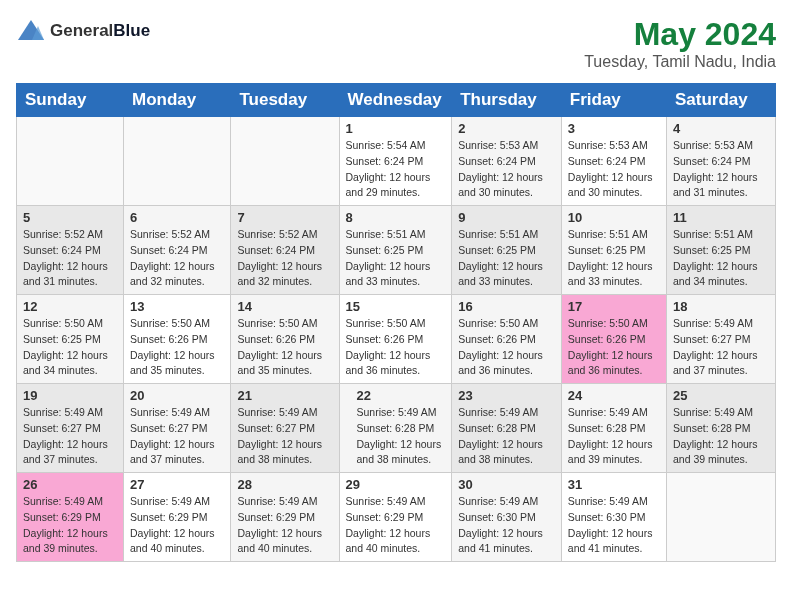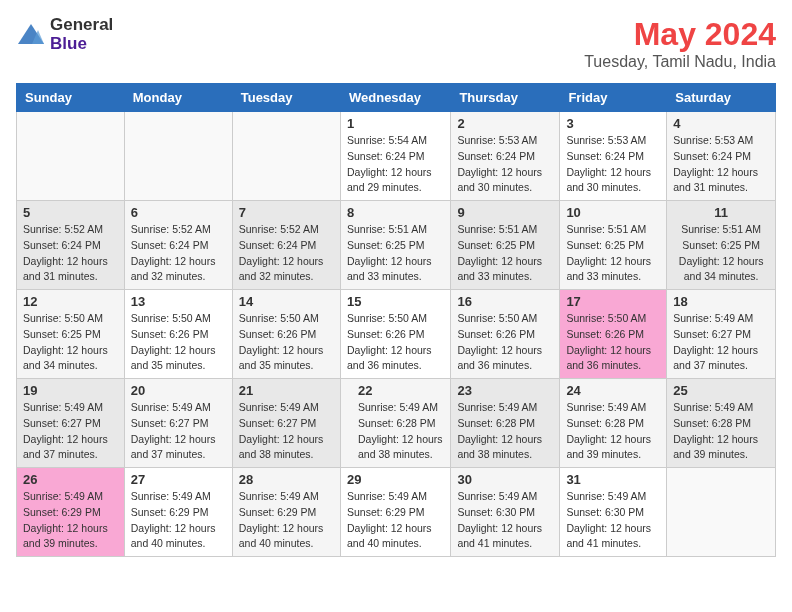--- a/index.html
+++ b/index.html
@@ -16,49 +16,49 @@
       align-items: flex-start;
       margin-bottom: 12px;
     }
     .logo {
       display: flex;
       align-items: center;
       gap: 4px;
     }
     .logo-text {
       display: flex;
-      flex-direction: column;
+      flex-direction: row;
       line-height: 1.1;
     }
     .logo-icon {
       width: 30px;
       height: 30px;
     }
     .title-section {
       text-align: right;
     }
     .month-year {
       font-size: 32px;
       font-weight: bold;
-      color: #ef4444;
+      color: #15803d;
     }
     .location {
       font-size: 16px;
       color: #555;
     }
     .calendar {
       width: 100%;
       border-collapse: collapse;
     }
     .calendar th {
       background: #2a6ebb;
       color: #fff;
       text-align: left;
       padding: 6px 8px;
-      font-size: 13px;
+      font-size: 17px;
       border: 1px solid #2a6ebb;
     }
     .calendar td {
       border: 1px solid #ccc;
       vertical-align: top;
       padding: 4px 6px;
       width: 113px;
       min-height: 80px;
       font-size: 11px;
       color: #333;
@@ -88,21 +88,21 @@
 <body>
 
 <div class="header">
   <div class="logo">
     <svg class="logo-icon" viewBox="0 0 30 30" xmlns="http://www.w3.org/2000/svg">
       <polygon points="15,4 28,24 2,24" fill="#2a6ebb" opacity="0.85"></polygon>
       <polygon points="22,10 28,24 16,24" fill="#5b9bd5" opacity="0.7"></polygon>
     </svg>
     <div class="logo-text">
       <span style="font-size:17px;font-weight:bold;color:#333;line-height:1.1;">General</span>
-      <span style="font-size:17px;font-weight:bold;color:#4c1d95;line-height:1.1;">Blue</span>
+      <span style="font-size:17px;font-weight:bold;color:#0f172a;line-height:1.1;">Blue</span>
     </div>
   </div>
   <div class="title-section">
     <div class="month-year">May 2024</div>
     <div class="location">Tuesday, Tamil Nadu, India</div>
   </div>
 </div>
 
 <table class="calendar">
   <thead>
@@ -186,21 +186,21 @@
 Daylight: 12 hours
 and 33 minutes.</div>
         </td>
         <td style="background: rgb(245, 245, 245);">
           <span class="day-number">10</span>
           <div class="day-info" style="white-space: pre-line;">Sunrise: 5:51 AM
 Sunset: 6:25 PM
 Daylight: 12 hours
 and 33 minutes.</div>
         </td>
-        <td style="background: rgb(232, 232, 232); text-align: center;">
+        <td style="background: rgb(232, 232, 232);">
           <span class="day-number">11</span>
           <div class="day-info" style="white-space: pre-line;">Sunrise: 5:51 AM
 Sunset: 6:25 PM
 Daylight: 12 hours
 and 34 minutes.</div>
         </td>
       </tr>
       <tr>
         <td style="background: rgb(245, 245, 245);">
           <span class="day-number">12</span>

